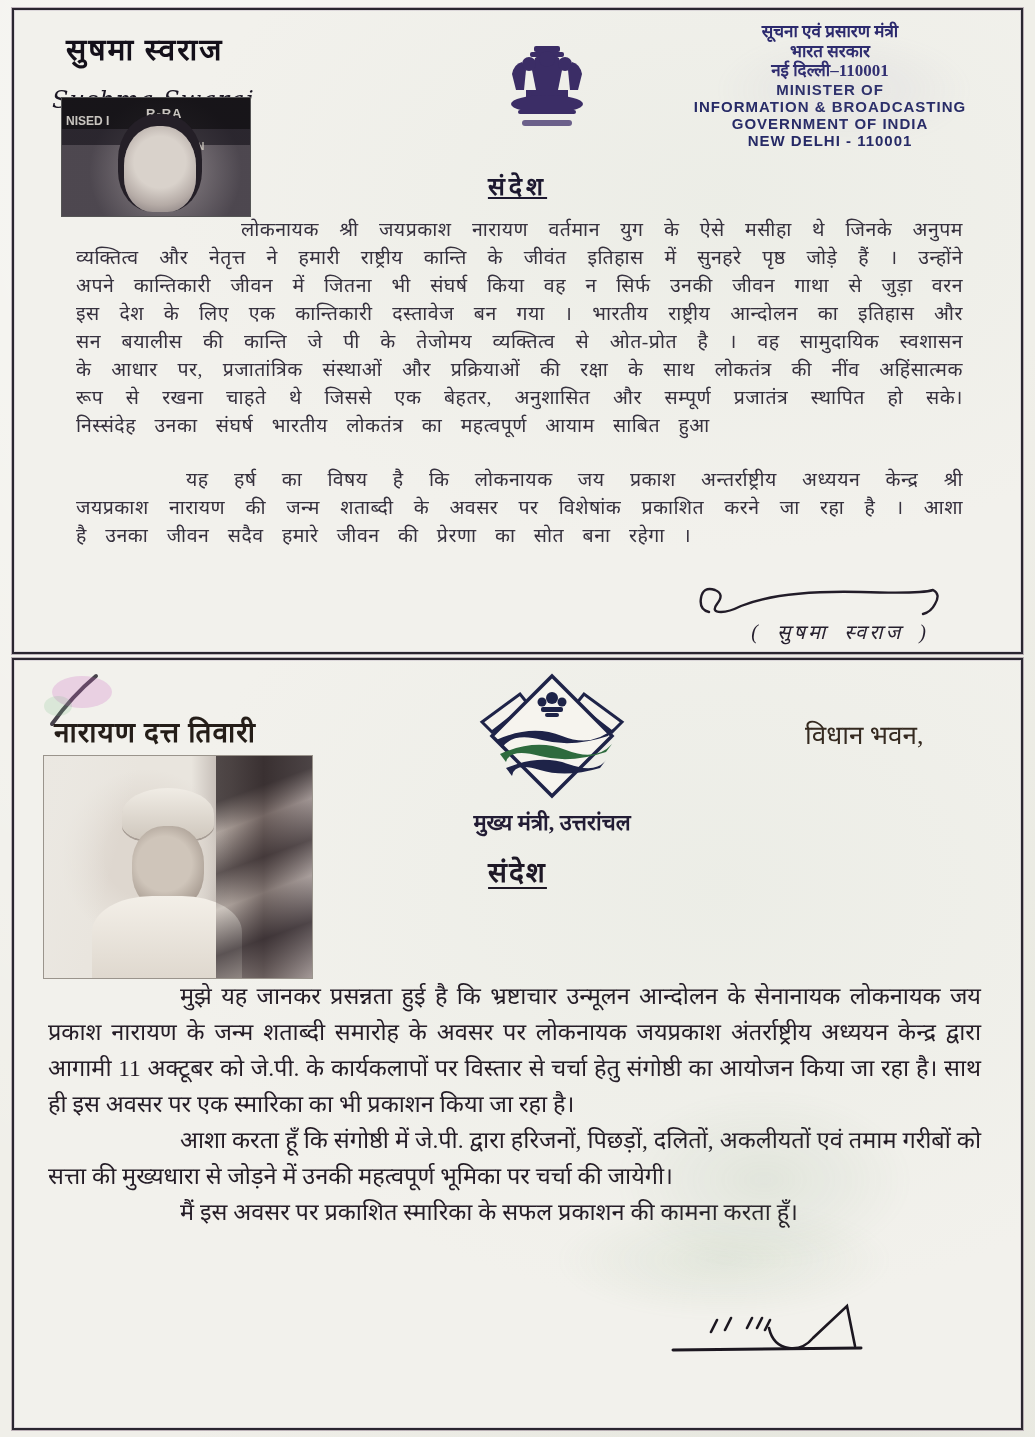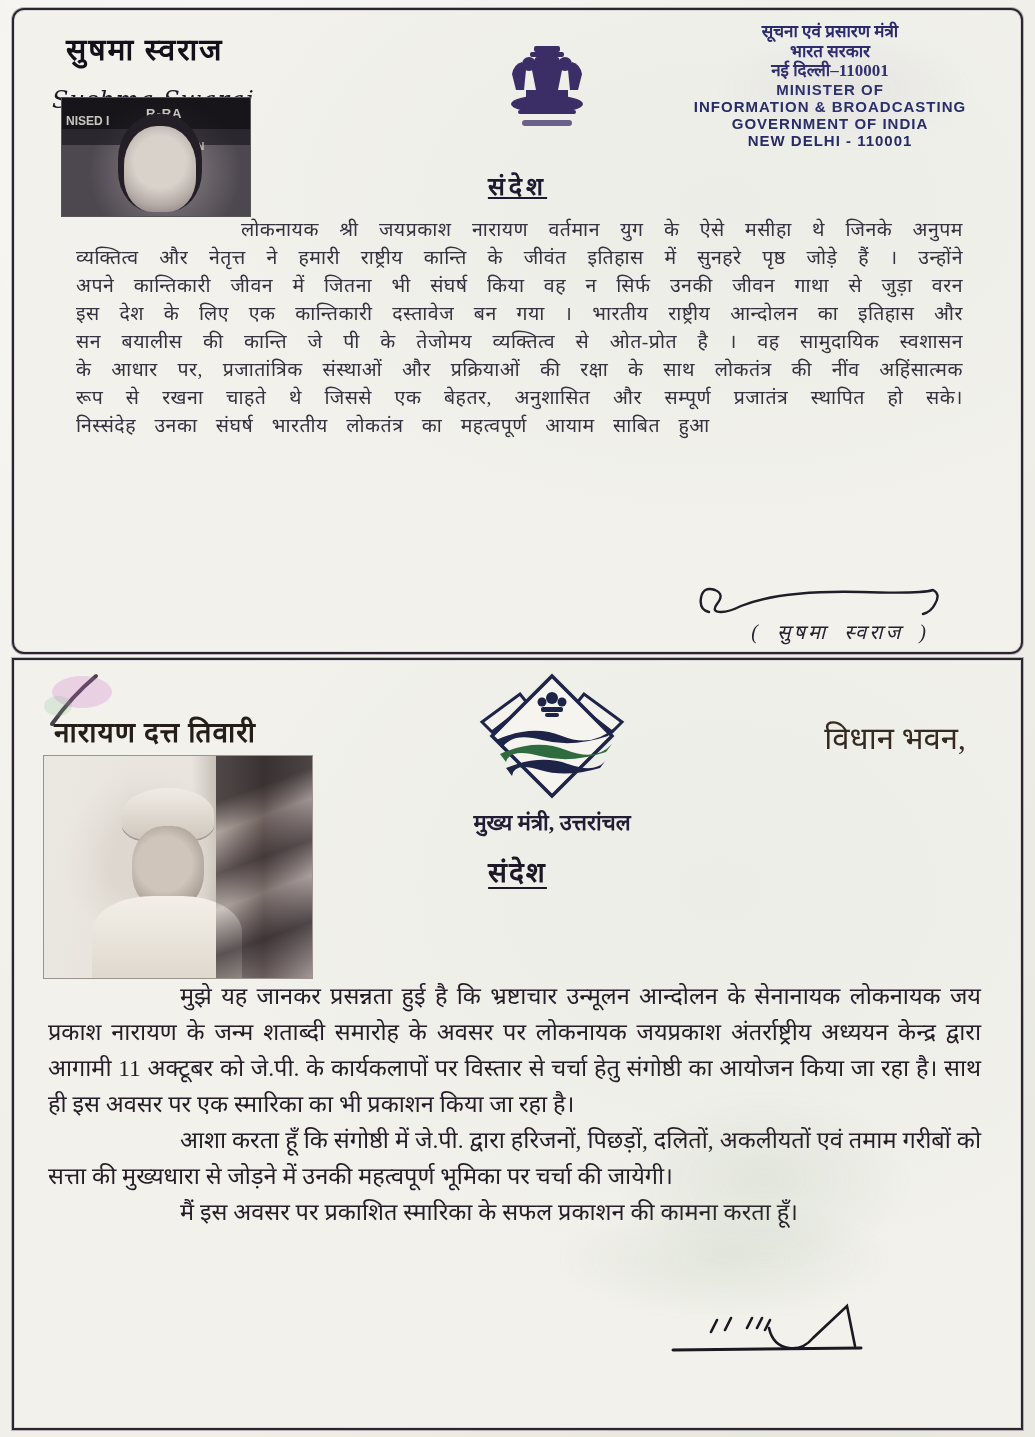--- a/index.html
+++ b/index.html
@@ -16,21 +16,21 @@
     overflow:hidden;
   }
   .frame{
     position:absolute;left:12px;right:12px;
     border:2px solid #2a2630;
     box-shadow:0 0 0 1px rgba(90,60,90,.35), inset 0 0 0 1px rgba(120,100,140,.18);
     background:
       radial-gradient(ellipse at 70% 30%, rgba(225,230,220,.35), rgba(255,255,255,0) 55%),
       #f2f1ec;
   }
-  #frame1{top:8px;height:642px;border-radius:12px;}
+  #frame1{top:8px;height:642px;}
   #frame2{top:658px;height:768px;}
 
   
   .l1-name-hi{
     position:absolute;left:52px;top:18px;
     font-size:30px;font-weight:bold;color:#14101a;letter-spacing:2px;
   }
   .l1-name-en{
     position:absolute;left:38px;top:52px;
     font-size:24px;font-style:italic;color:#1b1724;
@@ -111,22 +111,22 @@
     position:absolute;right:0;top:0;width:96px;height:100%;
     background:
       linear-gradient(160deg, rgba(40,32,34,.75) 0 18%, rgba(120,105,100,.35) 30%, rgba(50,40,42,.7) 46%, rgba(150,138,132,.4) 60%, rgba(45,36,40,.75) 78%, rgba(140,128,124,.45) 100%);
   }
   .logo{position:absolute;left:448px;top:10px;width:180px;height:140px;}
   .logo-caption{
     position:absolute;left:418px;top:146px;width:240px;text-align:center;
     font-size:22px;font-weight:bold;color:#221c34;
   }
   .l2-address{
-    position:absolute;right:36px;top:58px;width:180px;text-align:center;
-    font-size:31px;color:#352a20;line-height:1.35;
+    position:absolute;right:36px;top:58px;width:180px;
+    font-size:26px;color:#352a20;line-height:1.35;
   }
   .heading2{
     position:absolute;left:0;right:0;top:192px;text-align:center;
     font-size:28px;font-weight:bold;color:#1e1826;letter-spacing:2px;
     text-decoration:underline;text-underline-offset:5px;
   }
   .l2-body{
     position:absolute;left:34px;right:40px;top:318px;
     font-size:23.5px;line-height:36px;color:#241c26;
     text-align:justify;font-weight:500;
@@ -194,20 +194,21 @@
       <div class="en">MINISTER OF</div>
       <div class="en">INFORMATION &amp; BROADCASTING</div>
       <div class="en">GOVERNMENT OF INDIA</div>
       <div class="en">NEW DELHI - 110001</div>
     </div>
 
     <div class="heading1">संदेश</div>
 
     <div class="l1-body">
       <p>लोकनायक श्री जयप्रकाश नारायण वर्तमान युग के ऐसे मसीहा थे जिनके अनुपम व्यक्तित्व और नेतृत्त ने हमारी राष्ट्रीय कान्ति के जीवंत इतिहास में सुनहरे पृष्ठ जोड़े हैं । उन्होंने अपने कान्तिकारी जीवन में जितना भी संघर्ष किया वह न सिर्फ उनकी जीवन गाथा से जुड़ा वरन इस देश के लिए एक कान्तिकारी दस्तावेज बन गया । भारतीय राष्ट्रीय आन्दोलन का इतिहास और सन बयालीस की कान्ति जे पी के तेजोमय व्यक्तित्व से ओत-प्रोत है । वह सामुदायिक स्वशासन के आधार पर, प्रजातांत्रिक संस्थाओं और प्रक्रियाओं की रक्षा के साथ लोकतंत्र की नींव अहिंसात्मक रूप से रखना चाहते थे जिससे एक बेहतर, अनुशासित और सम्पूर्ण प्रजातंत्र स्थापित हो सके। निस्संदेह उनका संघर्ष भारतीय लोकतंत्र का महत्वपूर्ण आयाम साबित हुआ</p>
+      <p>यह हर्ष का विषय है कि लोकनायक जय प्रकाश अन्तर्राष्ट्रीय अध्ययन केन्द्र श्री जयप्रकाश नारायण की जन्म शताब्दी के अवसर पर विशेषांक प्रकाशित करने जा रहा है । आशा है उनका जीवन सदैव हमारे जीवन की प्रेरणा का सोत बना रहेगा ।</p>
     </div>
 
     <div class="sig1">
       <svg viewBox="0 0 260 46" width="260" height="46">
         <path d="M28 30 q-10 -2 -8 -14 q2 -12 14 -8 q10 4 2 14 q-6 8 4 8 q8 0 20 -6 q40 -16 120 -14 q60 2 72 -2 q8 4 2 14 q-4 8 -12 10" fill="none" stroke="#221c28" stroke-width="2.4" stroke-linecap="round"></path>
       </svg>
     </div>
     <div class="sig1-name">( सुषमा स्वराज )</div>
 
     <div class="smudge s3"></div>

